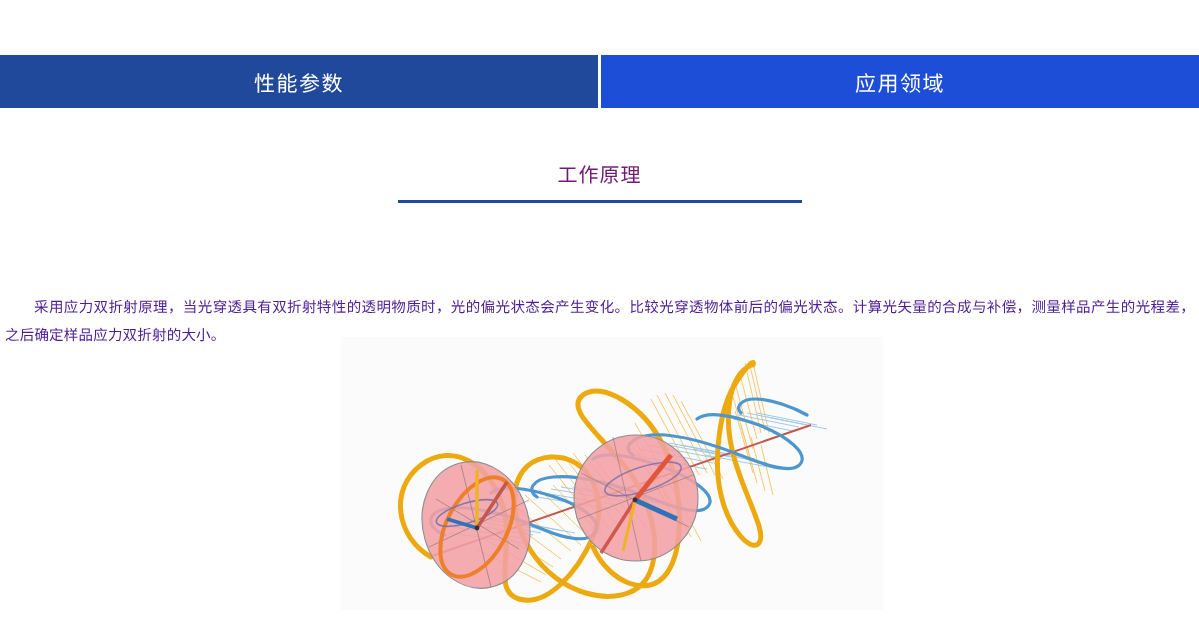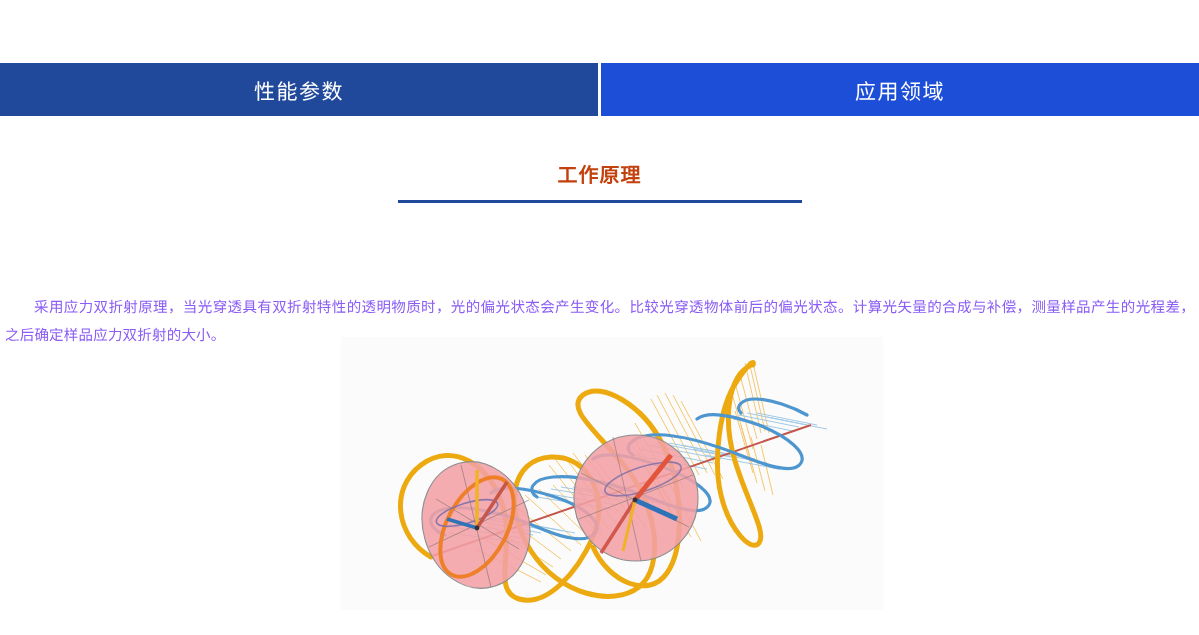--- a/index.html
+++ b/index.html
@@ -19,21 +19,20 @@
 
   
   .tabbar {
     position: absolute;
     top: 55px;
     left: 0;
     width: 1199px;
     height: 53px;
     display: flex;
     align-items: center;
-    margin-top: 8px;
   }
   .tab {
     height: 53px;
     display: flex;
     align-items: center;
     justify-content: center;
     font-size: 21px;
     font-weight: 400;
     letter-spacing: 1.5px;
     color: #ffffff;
@@ -57,41 +56,41 @@
   
   .section-head {
     position: absolute;
     top: 160px;
     left: 0;
     width: 1199px;
     text-align: center;
   }
   .section-title {
     font-size: 20px;
-    font-weight: bold;
-    color: #c2410c;
+    font-weight: normal;
+    color: #701a75;
     letter-spacing: 1px;
     line-height: 30px;
   }
   .section-rule {
     width: 404px;
     height: 3px;
     background: #21499B;
     margin: 10px auto 0 auto;
   }
 
   
   .body-copy {
     position: absolute;
     top: 278px;
     left: 5px;
     width: 1190px;
     font-size: 14.5px;
     line-height: 28px;
-    color: #8b5cf6;
+    color: #4c1d95;
     text-indent: 2em;
     text-align: justify;
     letter-spacing: 0.2px;
   }
 
   
   .figure-wrap {
     position: absolute;
     left: 341px;
     top: 337px;

